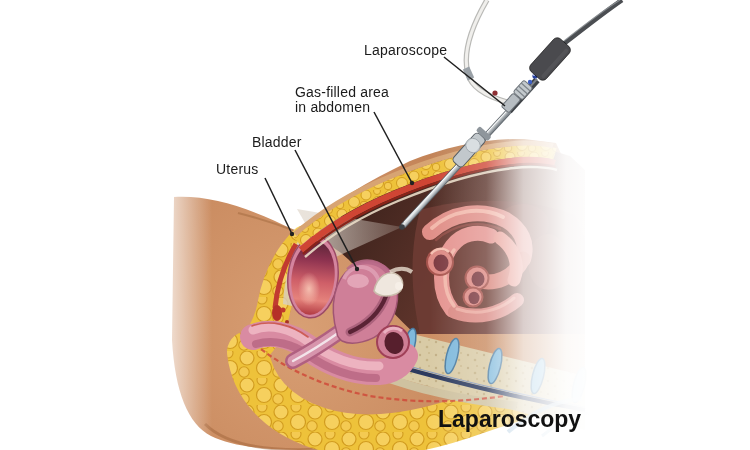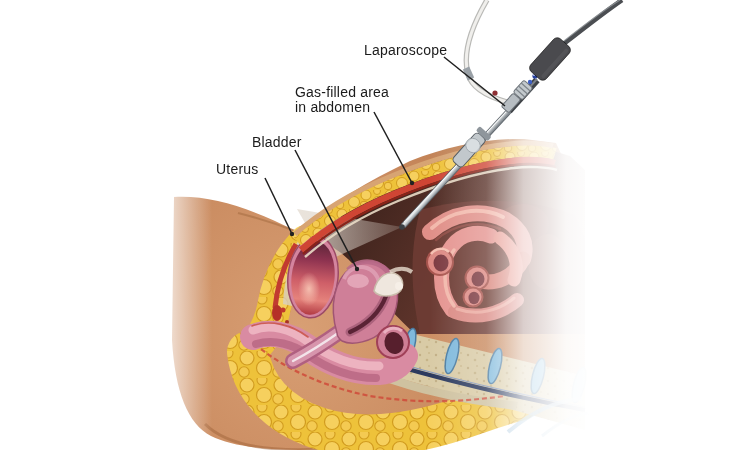--- a/index.html
+++ b/index.html
@@ -271,13 +271,14 @@
           <circle cx="292" cy="234" r="2.2"></circle>
     </g>
   </g>
 </svg>
 
 <div class="lbl" style="left:364px;top:43px">Laparoscope</div>
 <div class="lbl" style="left:295px;top:85px">Gas-filled area
 in abdomen</div>
 <div class="lbl" style="left:252px;top:135px">Bladder</div>
 <div class="lbl" style="left:216px;top:162px">Uterus</div>
+<div class="ttl">Laparoscopy</div>
 </div>
 
 </body></html>

